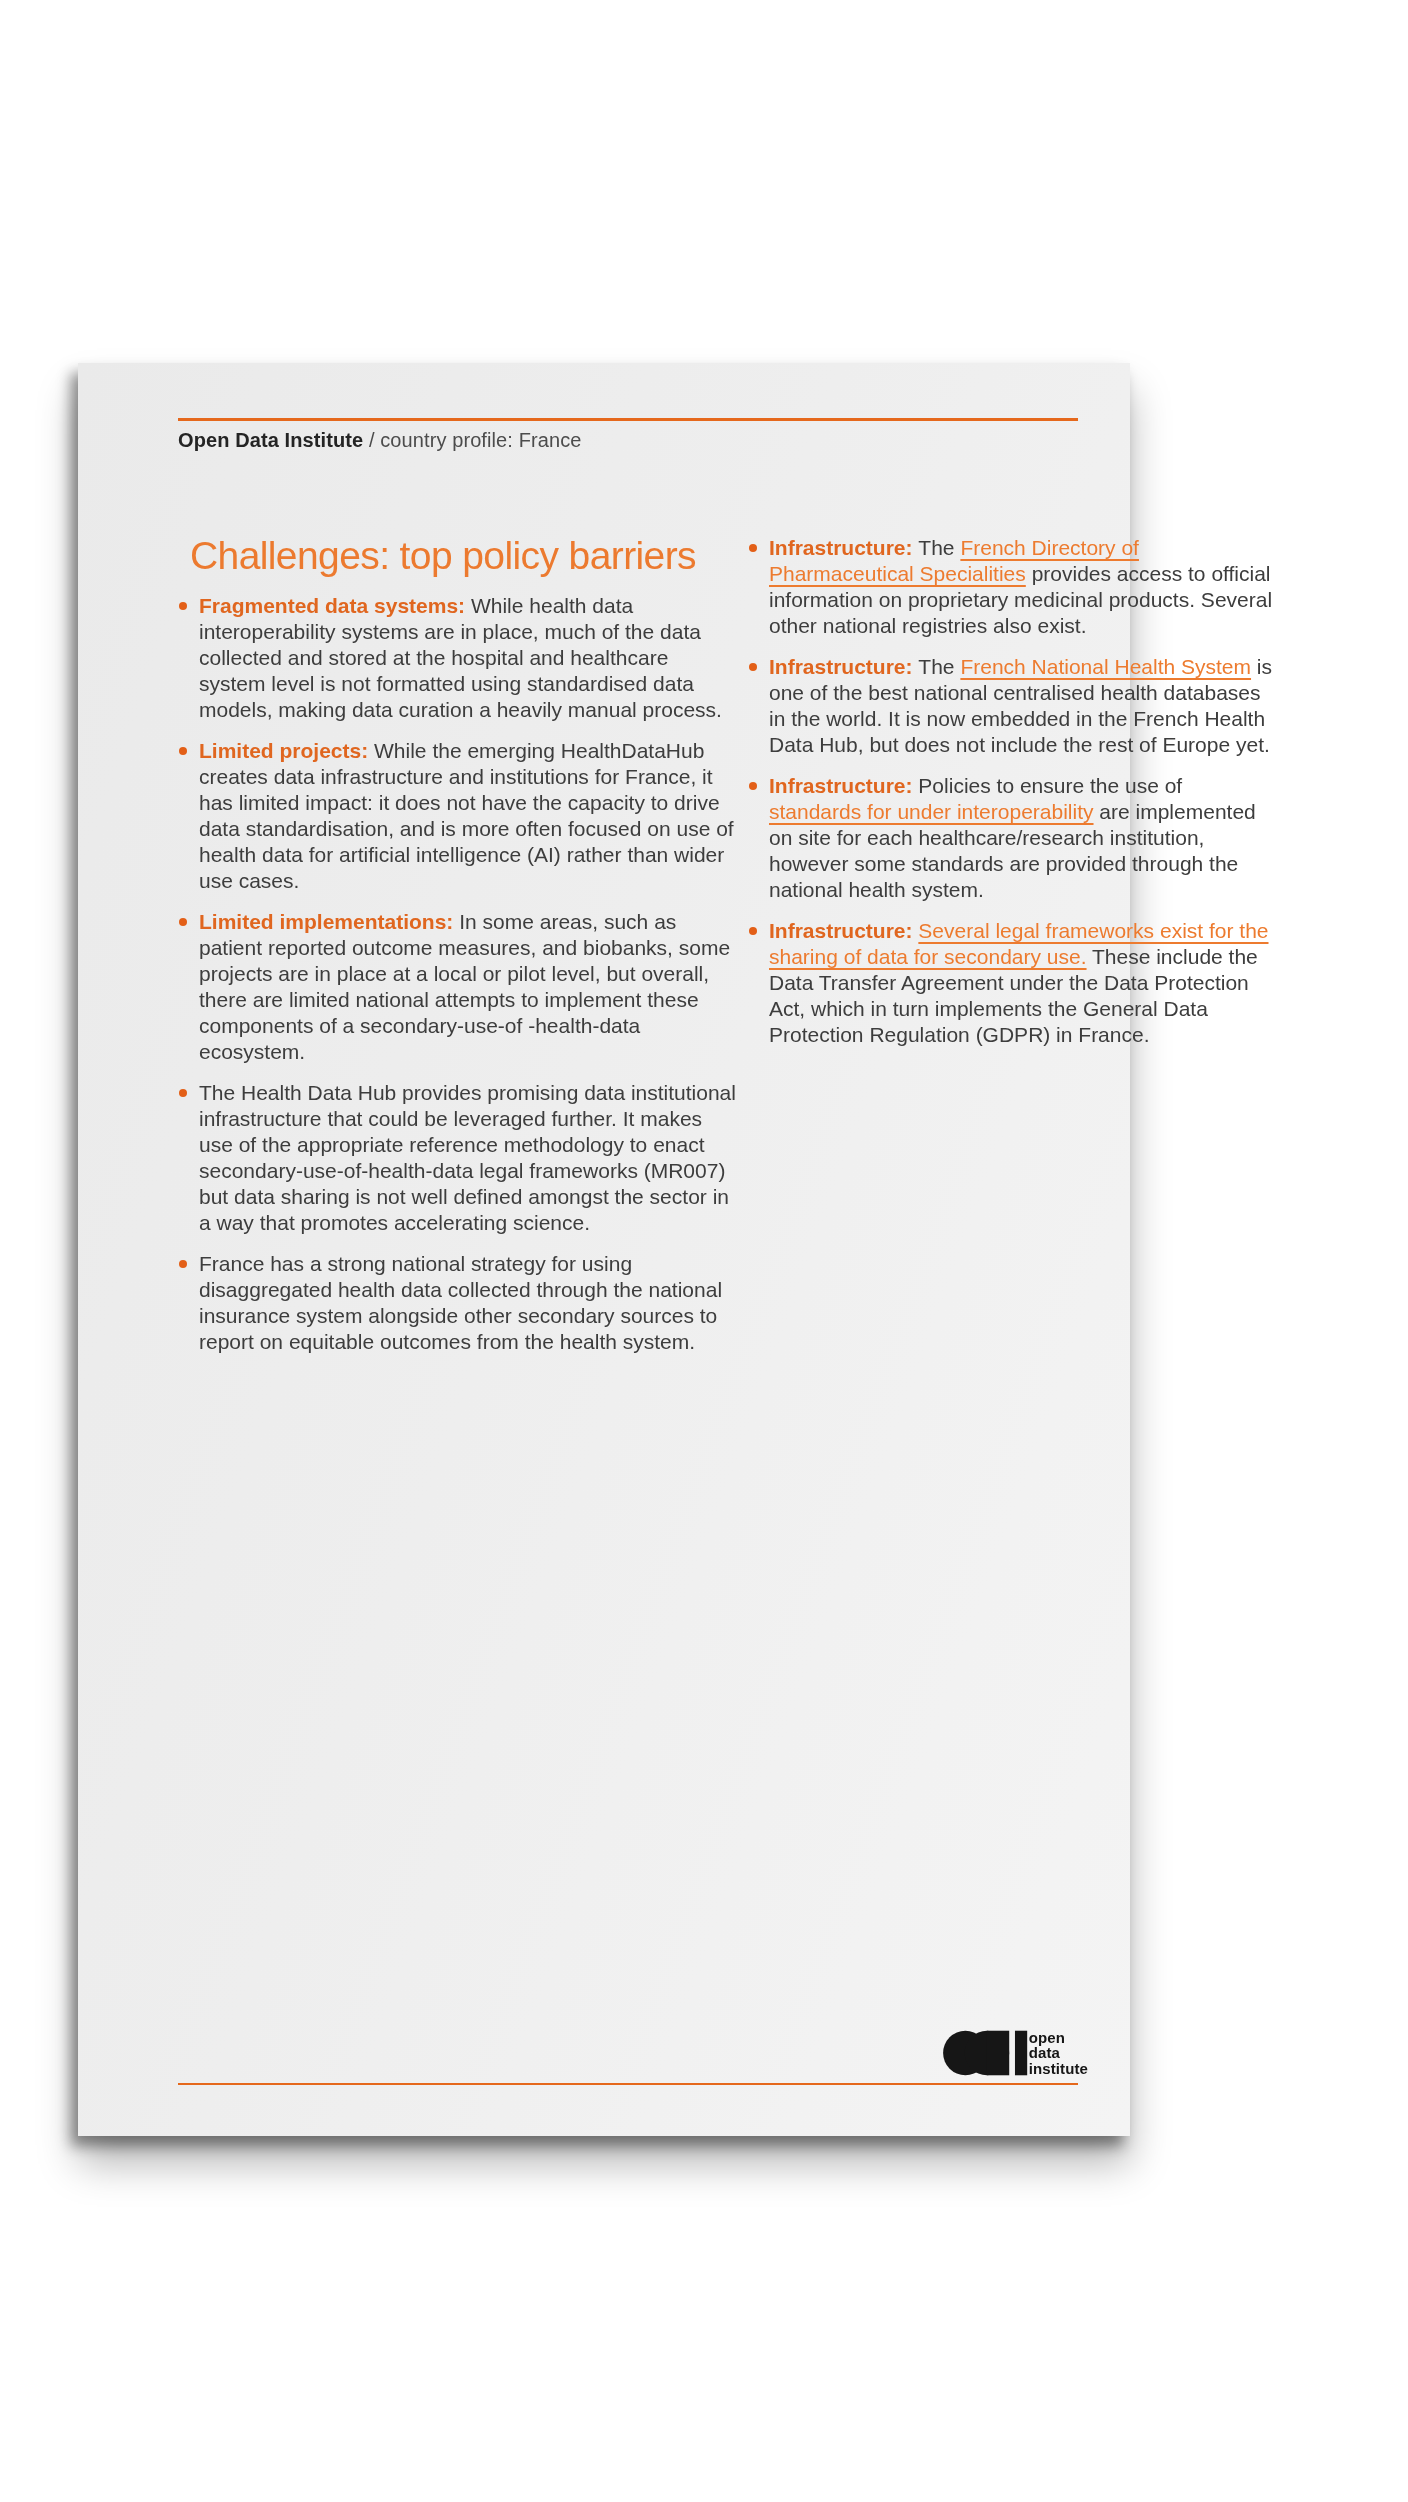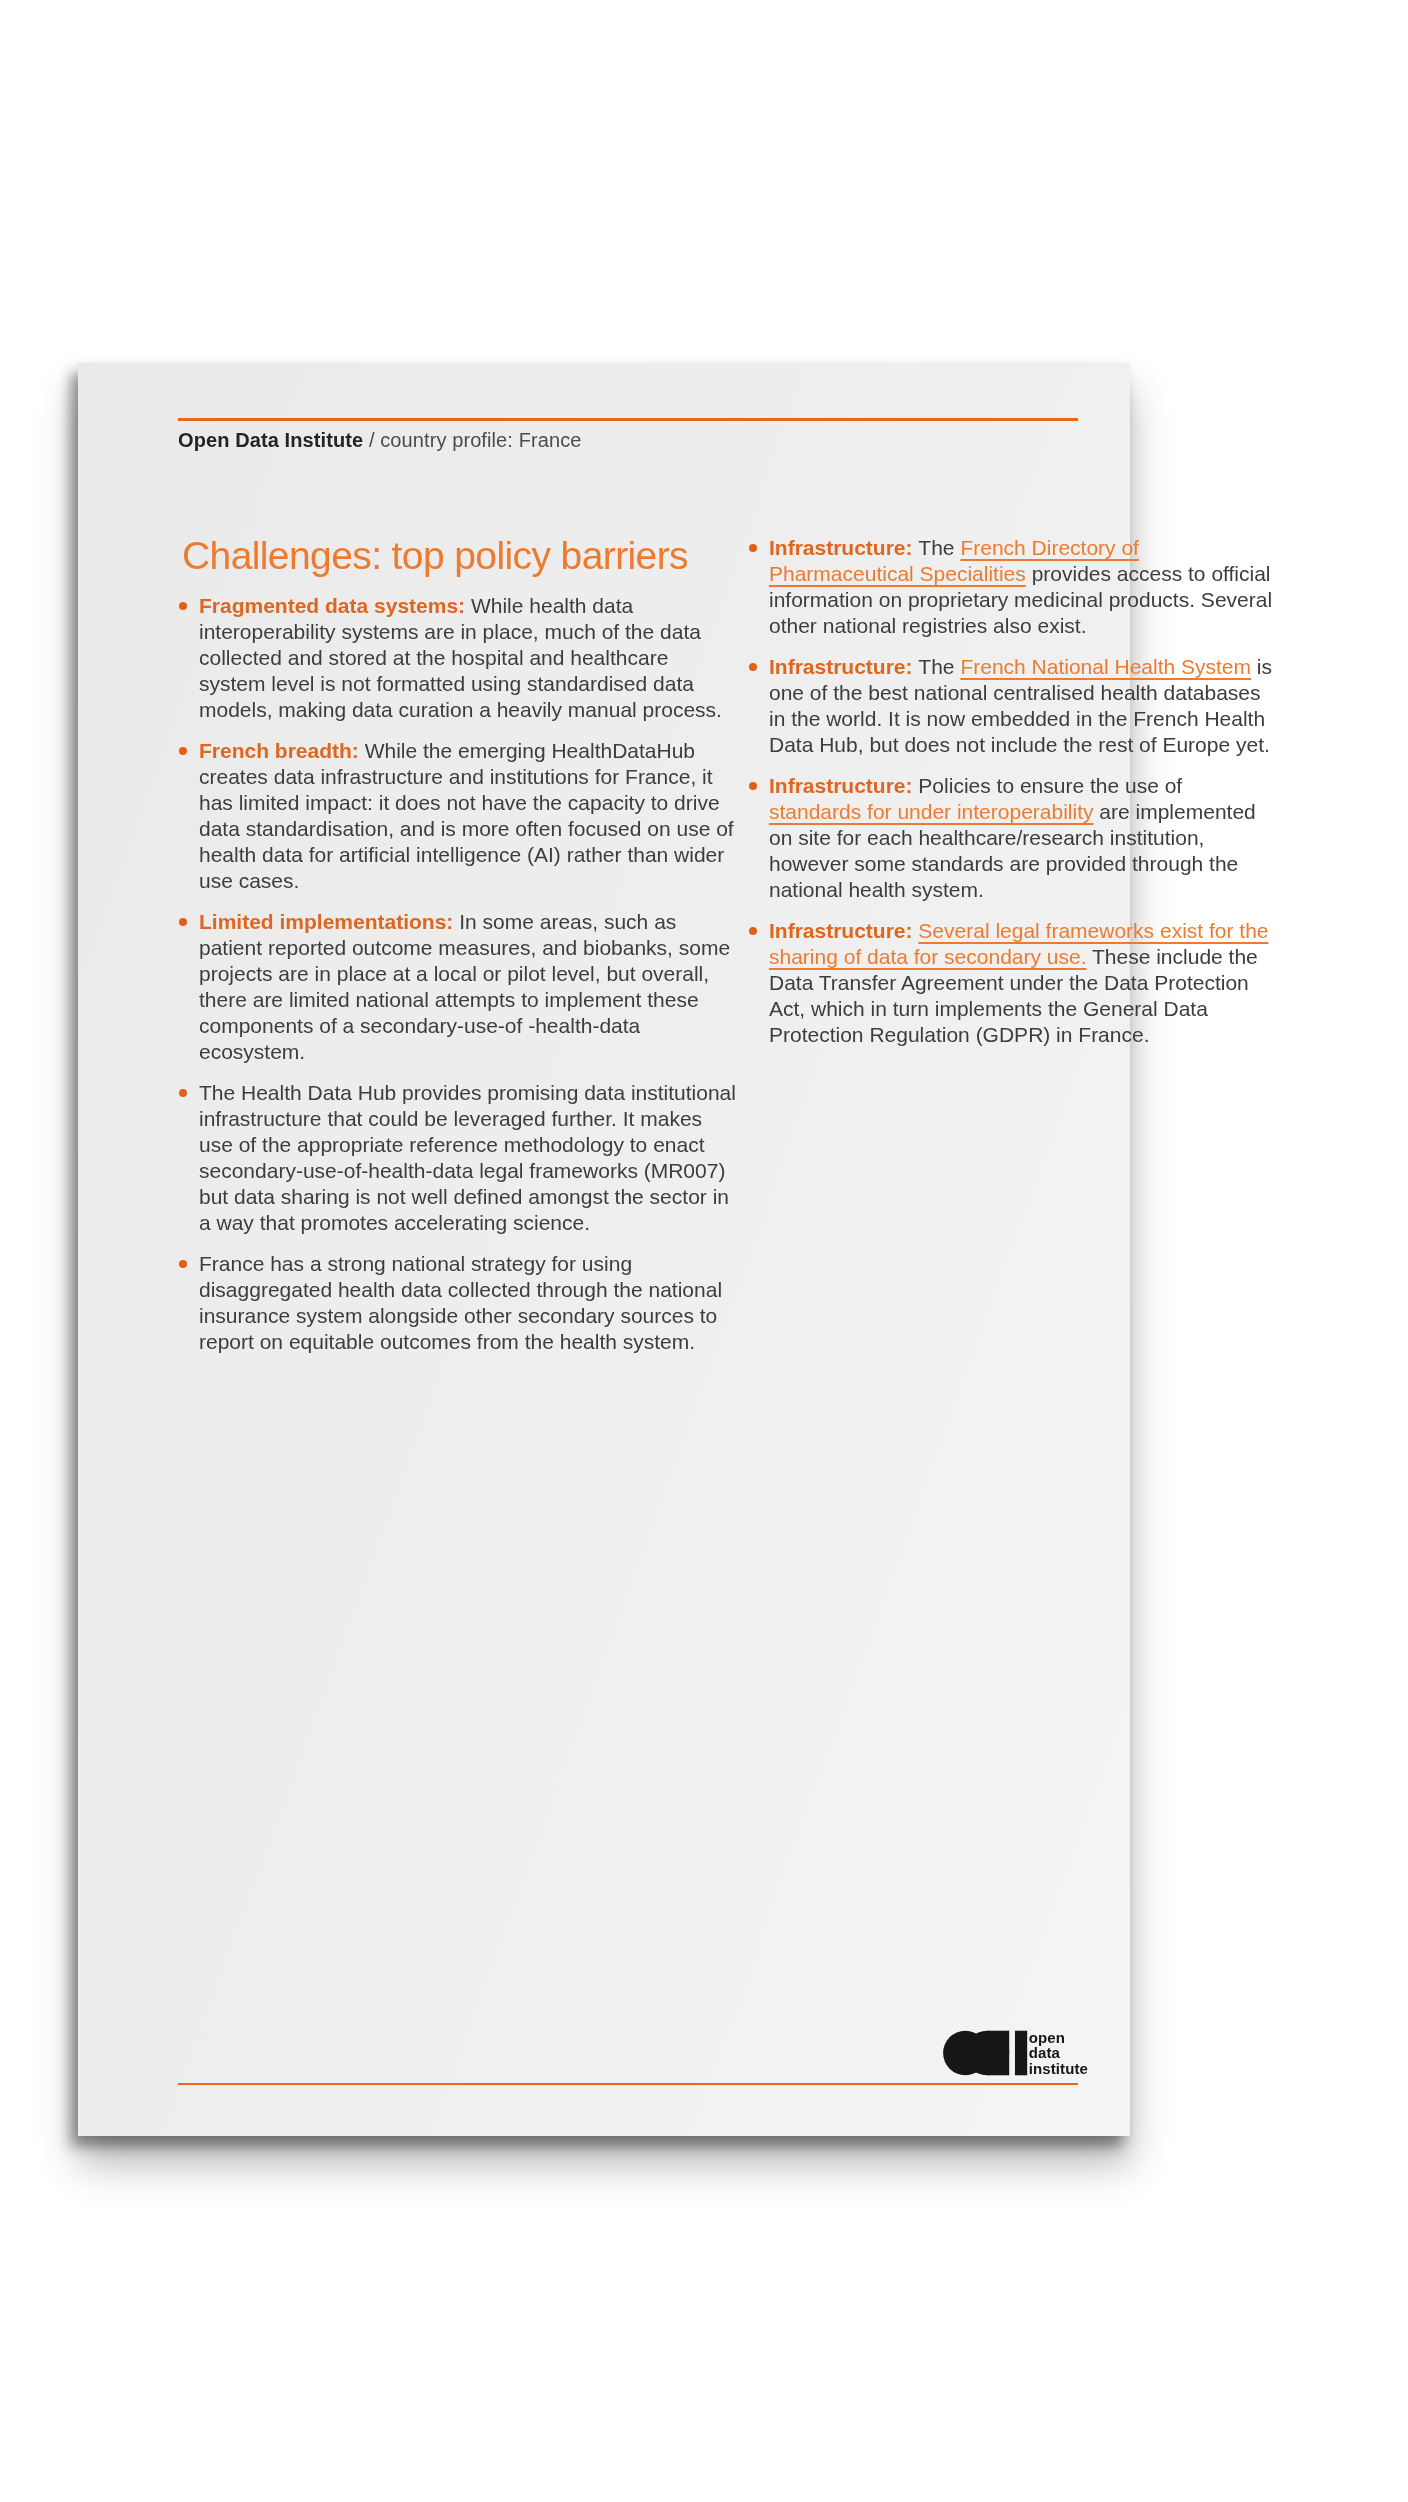--- a/index.html
+++ b/index.html
@@ -18,21 +18,21 @@
 
   .doc-header { position:absolute; left:100px; top:66px; font-size:20px; color:#4c4c4c; letter-spacing:0.1px; }
   .doc-header .brand { color:#242424; font-weight:700; }
 
   .columns { position:absolute; left:100px; right:52px; top:172px; display:flex; gap:10px; }
   .col-left  { width:560px; flex:0 0 560px; }
   .col-right { width:530px; flex:0 0 530px; }
 
   .section-title {
     font-size:39px; font-weight:400; letter-spacing:-0.6px; line-height:1.08;
-    color:#ec7a2f; margin:0 0 16px 4px;
+    color:#ec7a2f; margin:0 0 16px 12px;
   }
   .section-title.subsequent { margin-top:30px; }
 
   ul.bullets { list-style:none; margin:0; padding:0; }
   li.bullet {
     position:relative; padding-left:21px; margin-bottom:15px;
     font-size:21px; line-height:26px; color:#3d3d3d;
   }
   .dot { position:absolute; left:1px; top:9px; width:8px; height:8px; border-radius:50%; background:#e35f17; }
   .bullet-p { margin:0; }
@@ -59,21 +59,21 @@
   <div class="columns">
     <div class="col-left">
         <h2 class="section-title">Challenges: top policy barriers</h2>
         <ul class="bullets">
           <li class="bullet">
             <span class="dot"></span>
             <p class="bullet-p"><span class="seg-lead">Fragmented data systems: </span><span class="seg-plain">While health data interoperability systems are in place, much of the data collected and stored at the hospital and healthcare system level is not formatted using standardised data models, making data curation a heavily manual process.</span></p>
           </li>
           <li class="bullet">
             <span class="dot"></span>
-            <p class="bullet-p"><span class="seg-lead">French breadth: </span><span class="seg-plain">While the emerging HealthDataHub creates data infrastructure and institutions for France, it has limited impact: it does not have the capacity to drive data standardisation, and is more often focused on use of health data for artificial intelligence (AI) rather than wider use cases.</span></p>
+            <p class="bullet-p"><span class="seg-lead">Limited projects: </span><span class="seg-plain">While the emerging HealthDataHub creates data infrastructure and institutions for France, it has limited impact: it does not have the capacity to drive data standardisation, and is more often focused on use of health data for artificial intelligence (AI) rather than wider use cases.</span></p>
           </li>
           <li class="bullet">
             <span class="dot"></span>
             <p class="bullet-p"><span class="seg-lead">Limited implementations: </span><span class="seg-plain">In some areas, such as patient reported outcome measures, and biobanks, some projects are in place at a local or pilot level, but overall, there are limited national attempts to implement these components of a secondary-use-of -health-data ecosystem.</span></p>
           </li>
         </ul>
         <ul class="bullets">
           <li class="bullet">
             <span class="dot"></span>
             <p class="bullet-p"><span class="seg-plain">The Health Data Hub provides promising data institutional infrastructure that could be leveraged further. It makes use of the appropriate reference methodology to enact secondary-use-of-health-data legal frameworks (MR007) but data sharing is not well defined amongst the sector in a way that promotes accelerating science.</span></p>

